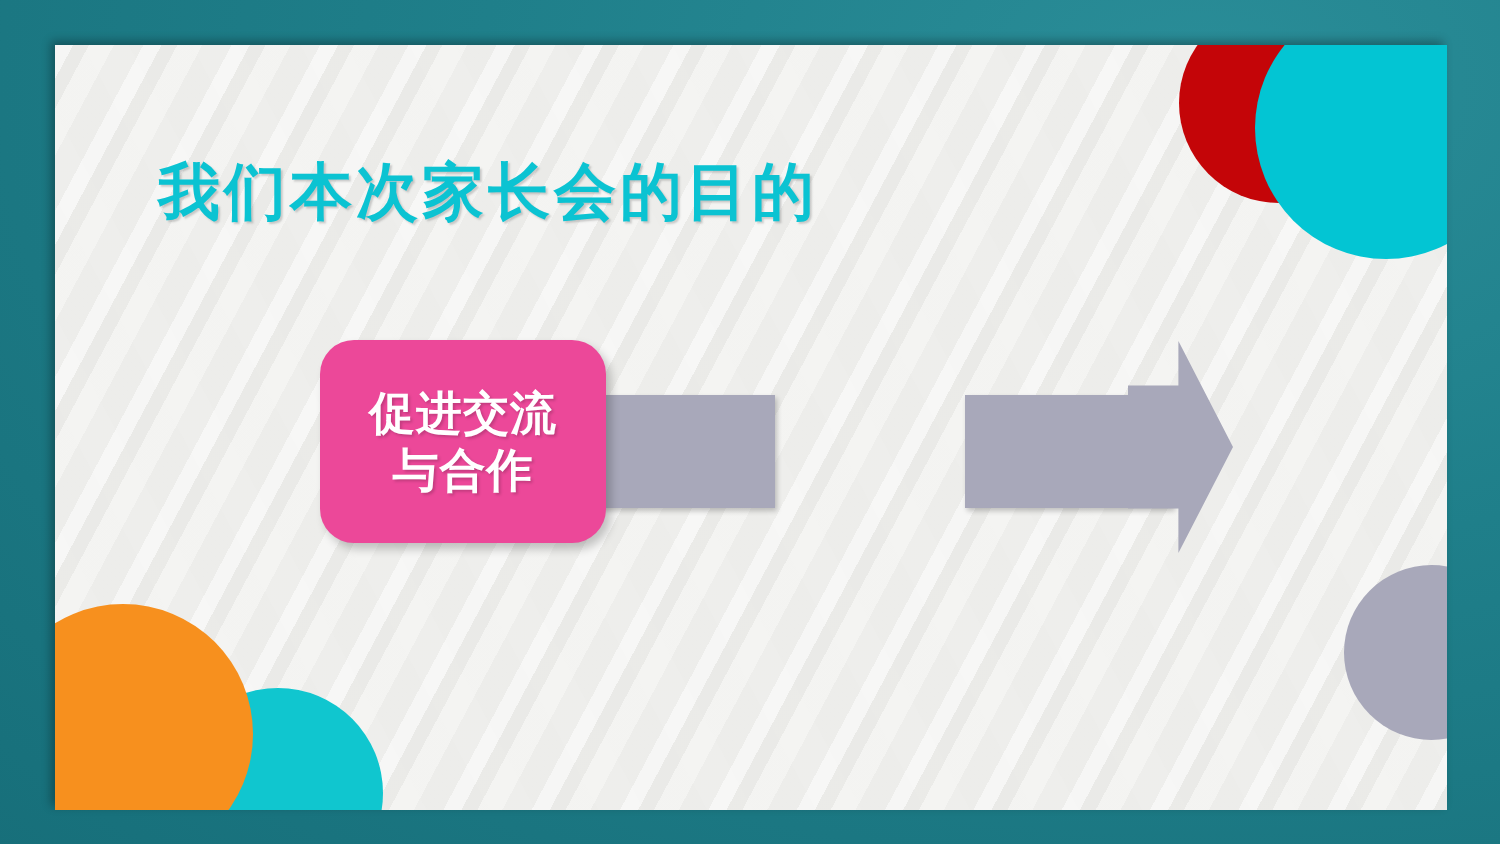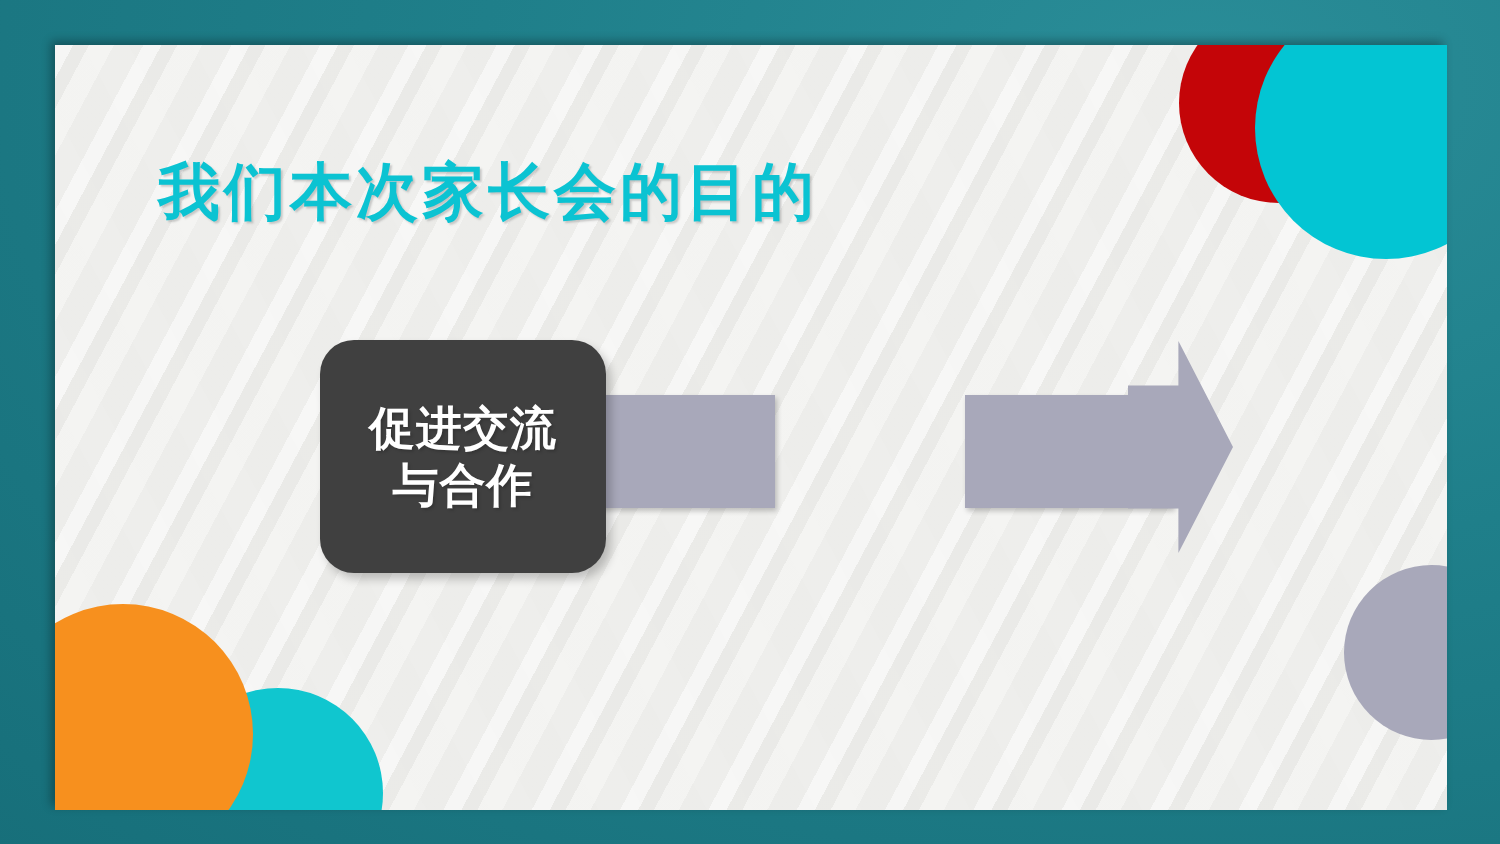--- a/index.html
+++ b/index.html
@@ -94,22 +94,22 @@
     left:1073px; top:296px;
     width:105px; height:212px;
     background:#a8a8ba;
     clip-path: polygon(0% 21%, 48% 21%, 48% 0%, 100% 50%, 48% 100%, 48% 79%, 0% 79%);
     filter: drop-shadow(3px 4px 4px rgba(0,0,0,0.25));
   }
 
   .node {
     position:absolute;
     top:295px;
-    width:286px; height:233px;
-    background:#404040;
+    width:286px; height:203px;
+    background:#ec4899;
     border-radius:34px;
     box-shadow: 5px 6px 10px rgba(0,0,0,0.22);
     display:flex; align-items:center; justify-content:center;
   }
   #node-1 { left:265px; }
   #node-2 { left:655px; }
 
   .node-label {
     color:#ffffff;
     font-size:46px;

